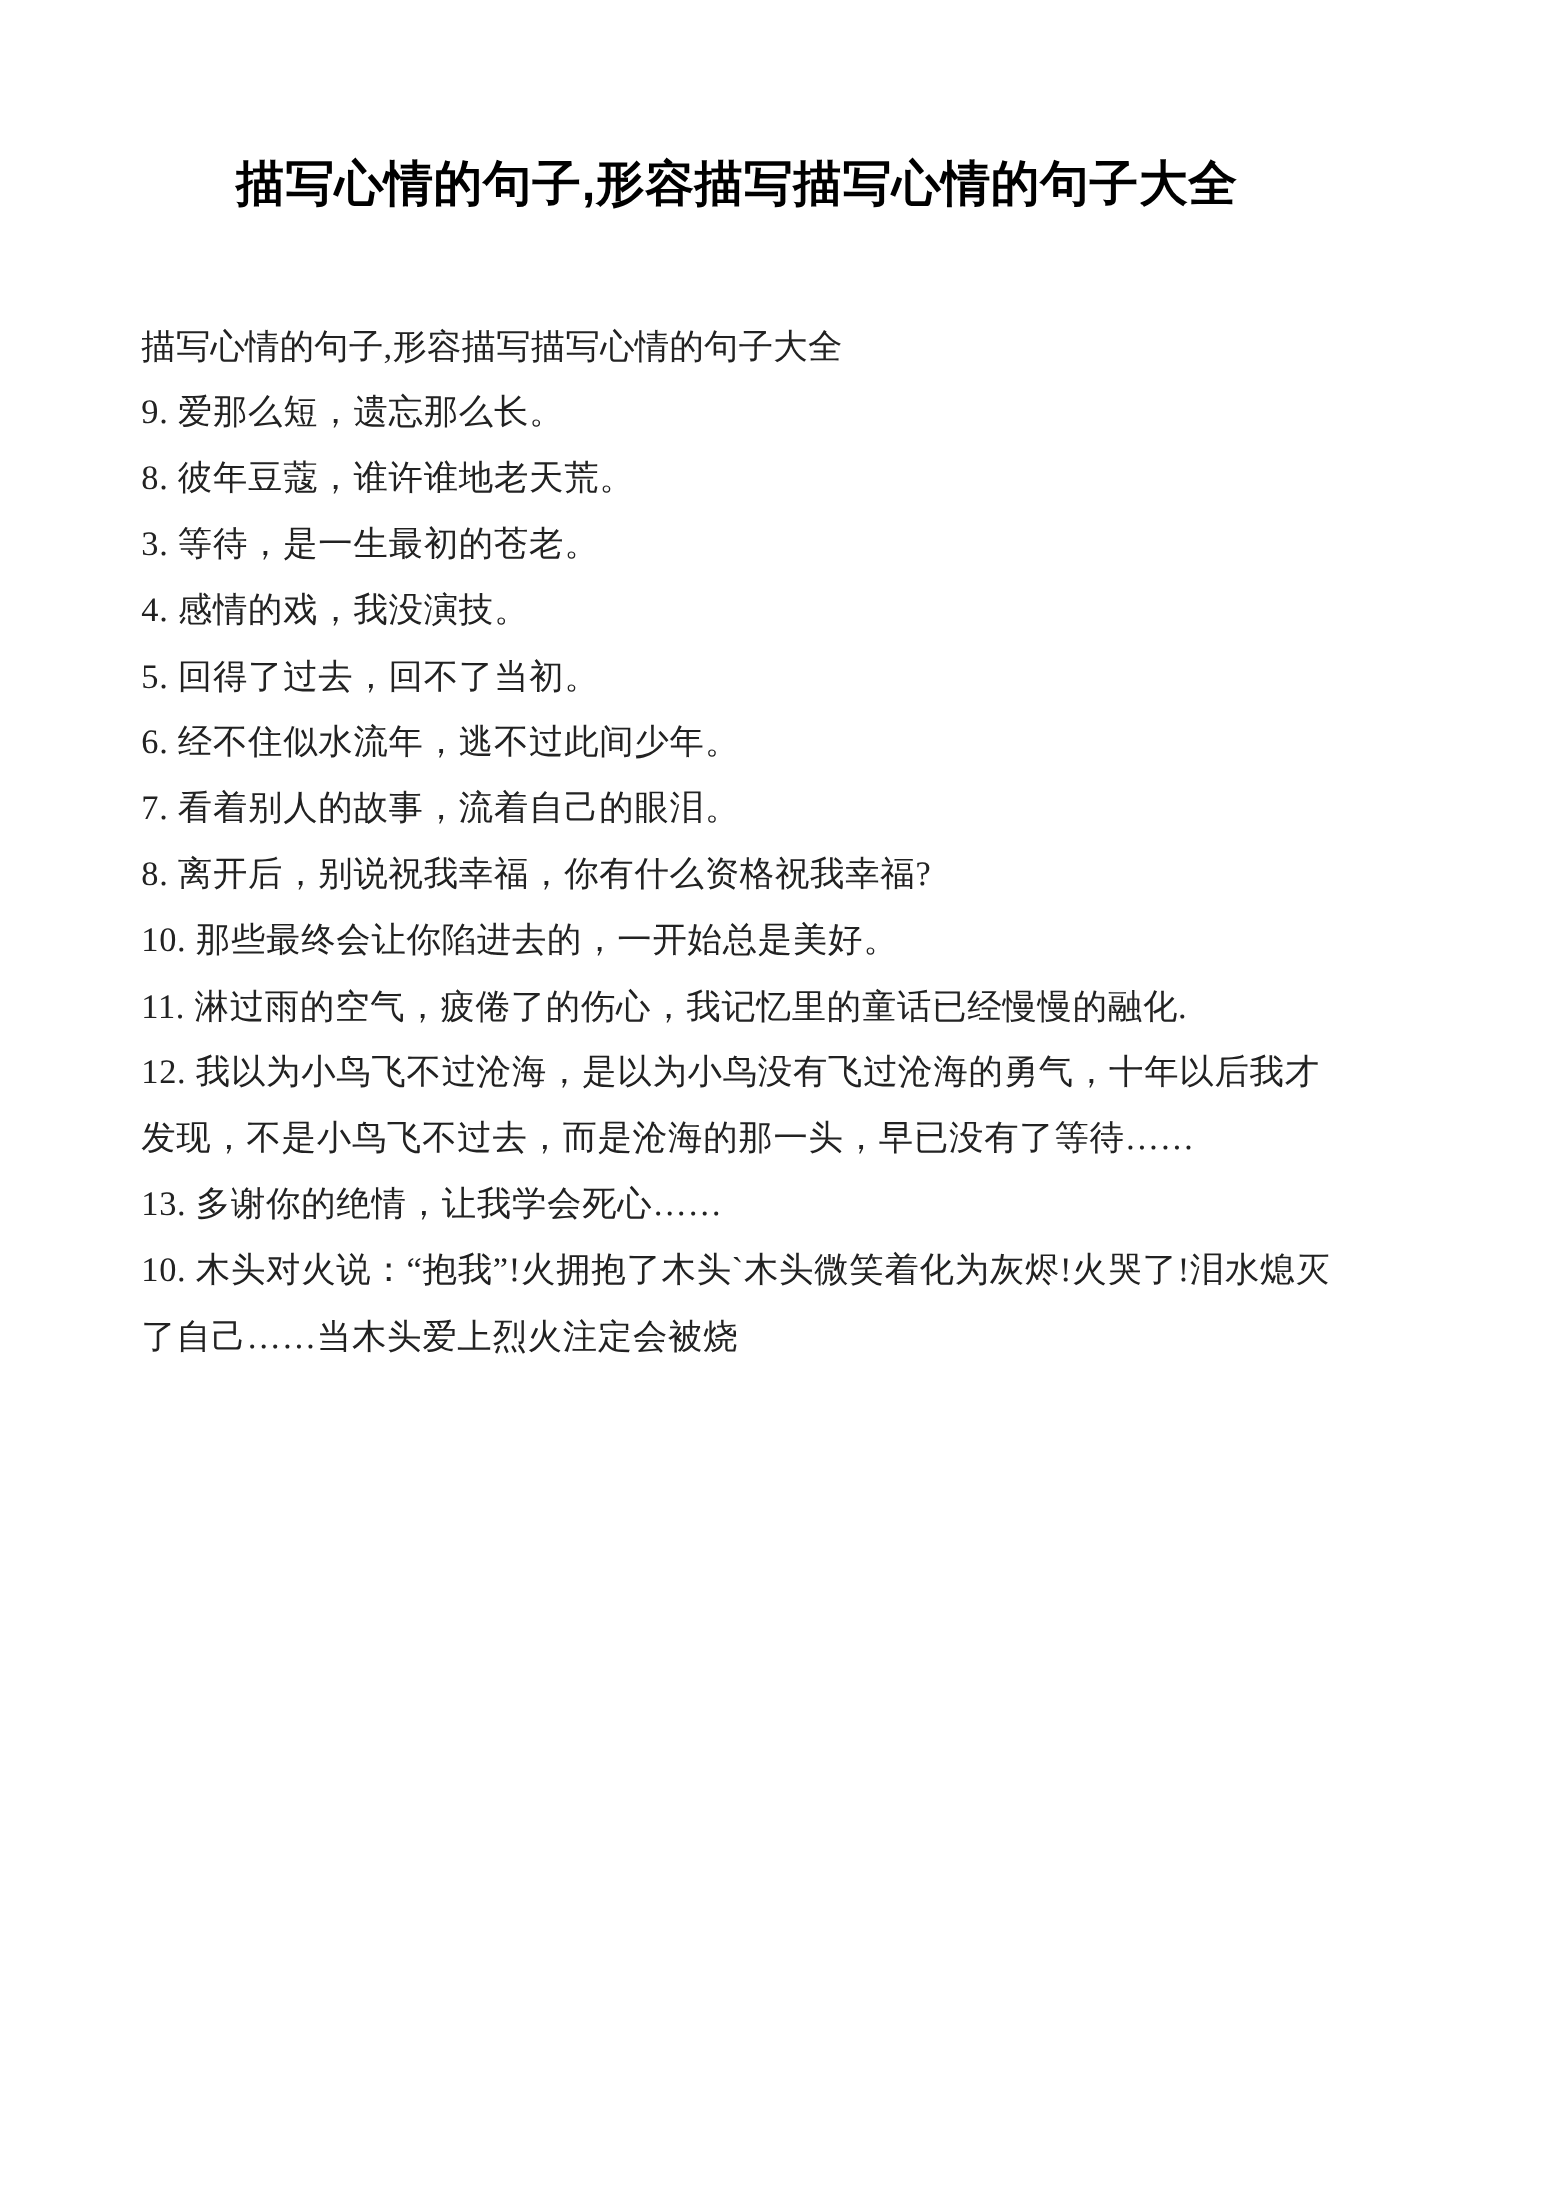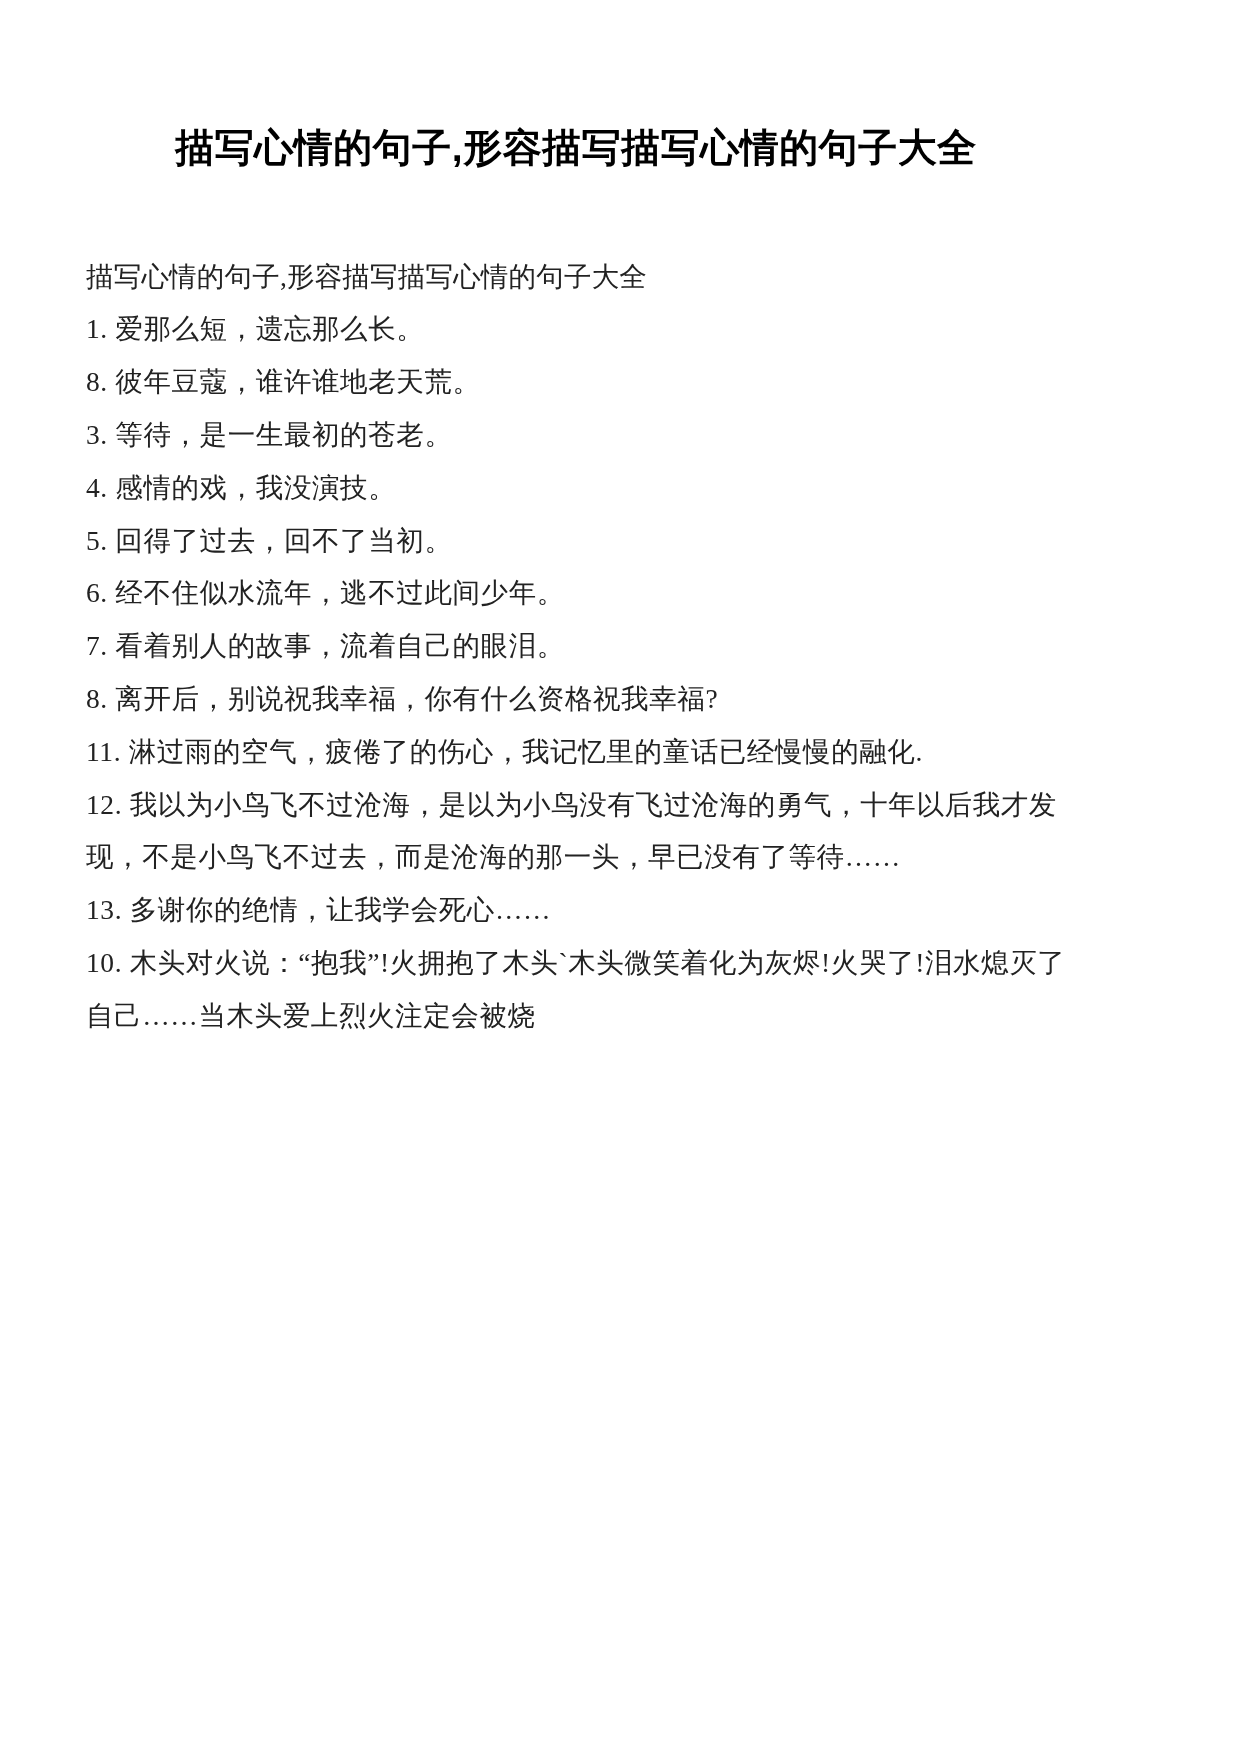--- a/index.html
+++ b/index.html
@@ -12,21 +12,21 @@
     height: 1754px;
     font-family: "Liberation Serif", "DejaVu Serif", serif;
     color: #1a1a1a;
     overflow: hidden;
   }
   .page {
     position: relative;
     width: 1241px;
     height: 1434px;
     box-sizing: border-box;
-    padding: 120px 175px 0 86px;
+    padding: 120px 175px 0 113px;
   }
   .doc-title {
     font-family: "Liberation Sans", "DejaVu Sans", sans-serif;
     font-weight: bold;
     font-size: 39px;
     line-height: 1.45;
     text-align: center;
     letter-spacing: 0.5px;
     margin: 0 0 0 0;
     color: #000000;
@@ -50,27 +50,28 @@
 </style>
 </head>
 <body>
 
 <div class="page">
 
   <h1 class="doc-title">描写心情的句子,形容描写描写心情的句子大全</h1>
 
   <div class="body-block">
     <p class="para intro">描写心情的句子,形容描写描写心情的句子大全</p>
-    <p class="para">1. 爱那么短，遗忘那么长。</p>
+    <p class="para">9. 爱那么短，遗忘那么长。</p>
     <p class="para">8. 彼年豆蔻，谁许谁地老天荒。</p>
     <p class="para">3. 等待，是一生最初的苍老。</p>
     <p class="para">4. 感情的戏，我没演技。</p>
     <p class="para">5. 回得了过去，回不了当初。</p>
     <p class="para">6. 经不住似水流年，逃不过此间少年。</p>
     <p class="para">7. 看着别人的故事，流着自己的眼泪。</p>
     <p class="para">8. 离开后，别说祝我幸福，你有什么资格祝我幸福?</p>
+    <p class="para">10. 那些最终会让你陷进去的，一开始总是美好。</p>
     <p class="para">11. 淋过雨的空气，疲倦了的伤心，我记忆里的童话已经慢慢的融化.</p>
     <p class="para">12. 我以为小鸟飞不过沧海，是以为小鸟没有飞过沧海的勇气，十年以后我才发现，不是小鸟飞不过去，而是沧海的那一头，早已没有了等待……</p>
     <p class="para">13. 多谢你的绝情，让我学会死心……</p>
     <p class="para">10. 木头对火说：“抱我”!火拥抱了木头`木头微笑着化为灰烬!火哭了!泪水熄灭了自己……当木头爱上烈火注定会被烧</p>
   </div>
 
 </div>
 
 </body></html>

